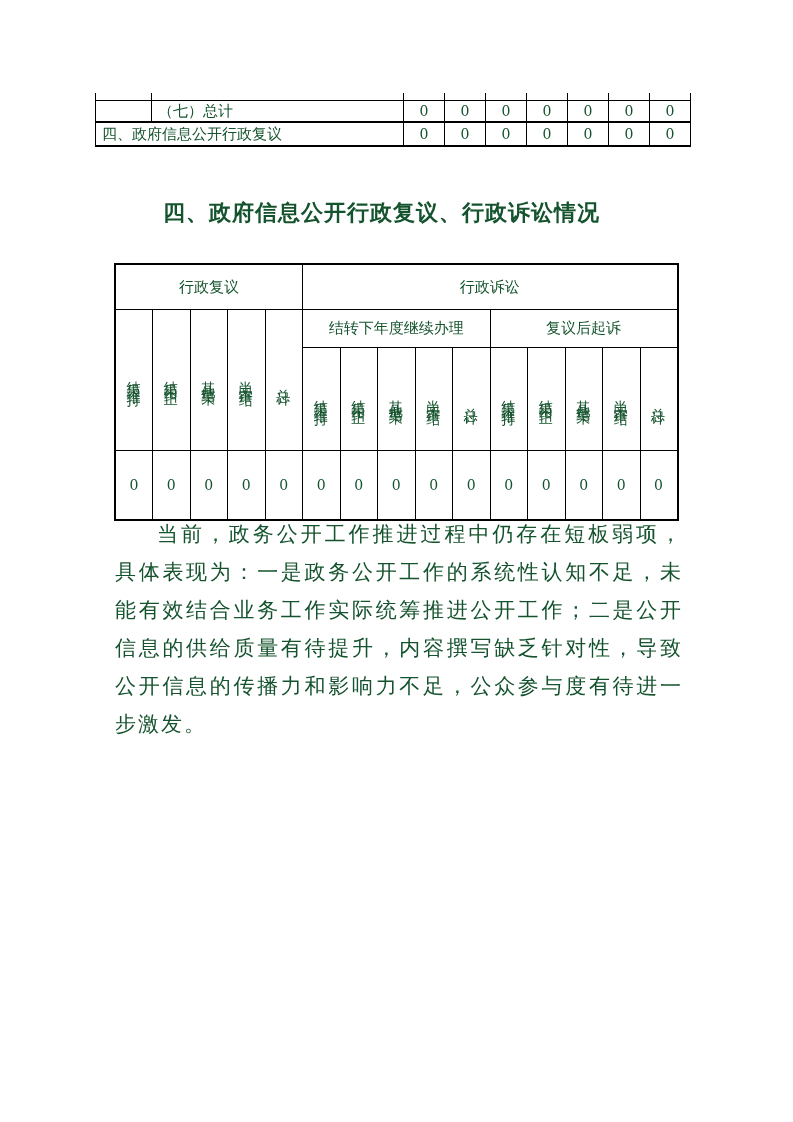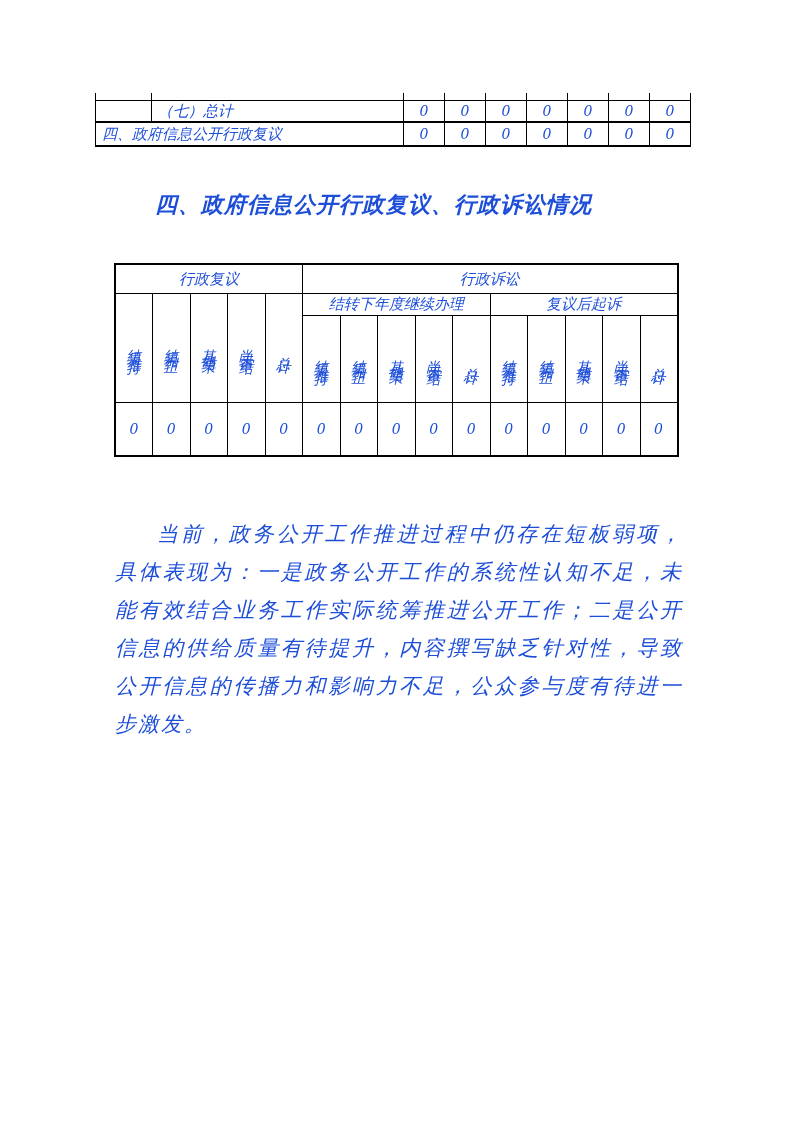--- a/index.html
+++ b/index.html
@@ -1,24 +1,23 @@
 <!DOCTYPE html>
 <html><head>
 <meta charset="utf-8">
 <style>
   html, body { margin: 0; padding: 0; background: #ffffff; }
   .page {
     position: relative;
     width: 793px;
     height: 1122px;
     background: #ffffff;
-    color: #1d4ed8;
+    color: #14532d;
     font-family: "DejaVu Serif", serif;
     overflow: hidden;
-    font-style: italic;
   }
 
   
   .t1 {
     position: absolute;
     left: 95px;
     top: 93px;
     border-collapse: collapse;
     table-layout: fixed;
     width: 595px;
@@ -35,21 +34,21 @@
   }
   .t1 tr.stub td { border-top: none; border-bottom: none; height: 7px; }
   .t1 td.label { text-align: left; padding-left: 6px; }
   .t1 tr.last td { border-top: 2px solid #000; border-bottom: 2px solid #000; height: 22px; }
   .t1 .num { font-size: 14px; }
 
   
   .heading {
     position: absolute;
     left: 155px;
-    margin: 0;
+    margin: 8px;
     font-family: "DejaVu Sans", sans-serif;
     font-weight: bold;
     font-size: 22px;
     letter-spacing: 1px;
     white-space: nowrap;
   }
   .h4 { top: 190px; }
   .h5 { top: 477px; }
 
   
@@ -58,21 +57,21 @@
     left: 114px;
     top: 263px;
     border-collapse: collapse;
     table-layout: fixed;
     width: 563px;
     border: 2px solid #000;
     font-size: 15px;
   }
   .t2 td {
     border: 1px solid #000;
-    padding: 0;
+    padding: 8px;
     text-align: center;
     vertical-align: middle;
     overflow: hidden;
   }
   .t2 tr.grp td { height: 28px; }
   .t2 tr.sub td.subhdr { height: 21px; }
   .t2 tr.vrow td { height: 86px; }
   .t2 tr.vals td { height: 52px; font-size: 14px; }
   .vt {
     display: inline-block;

